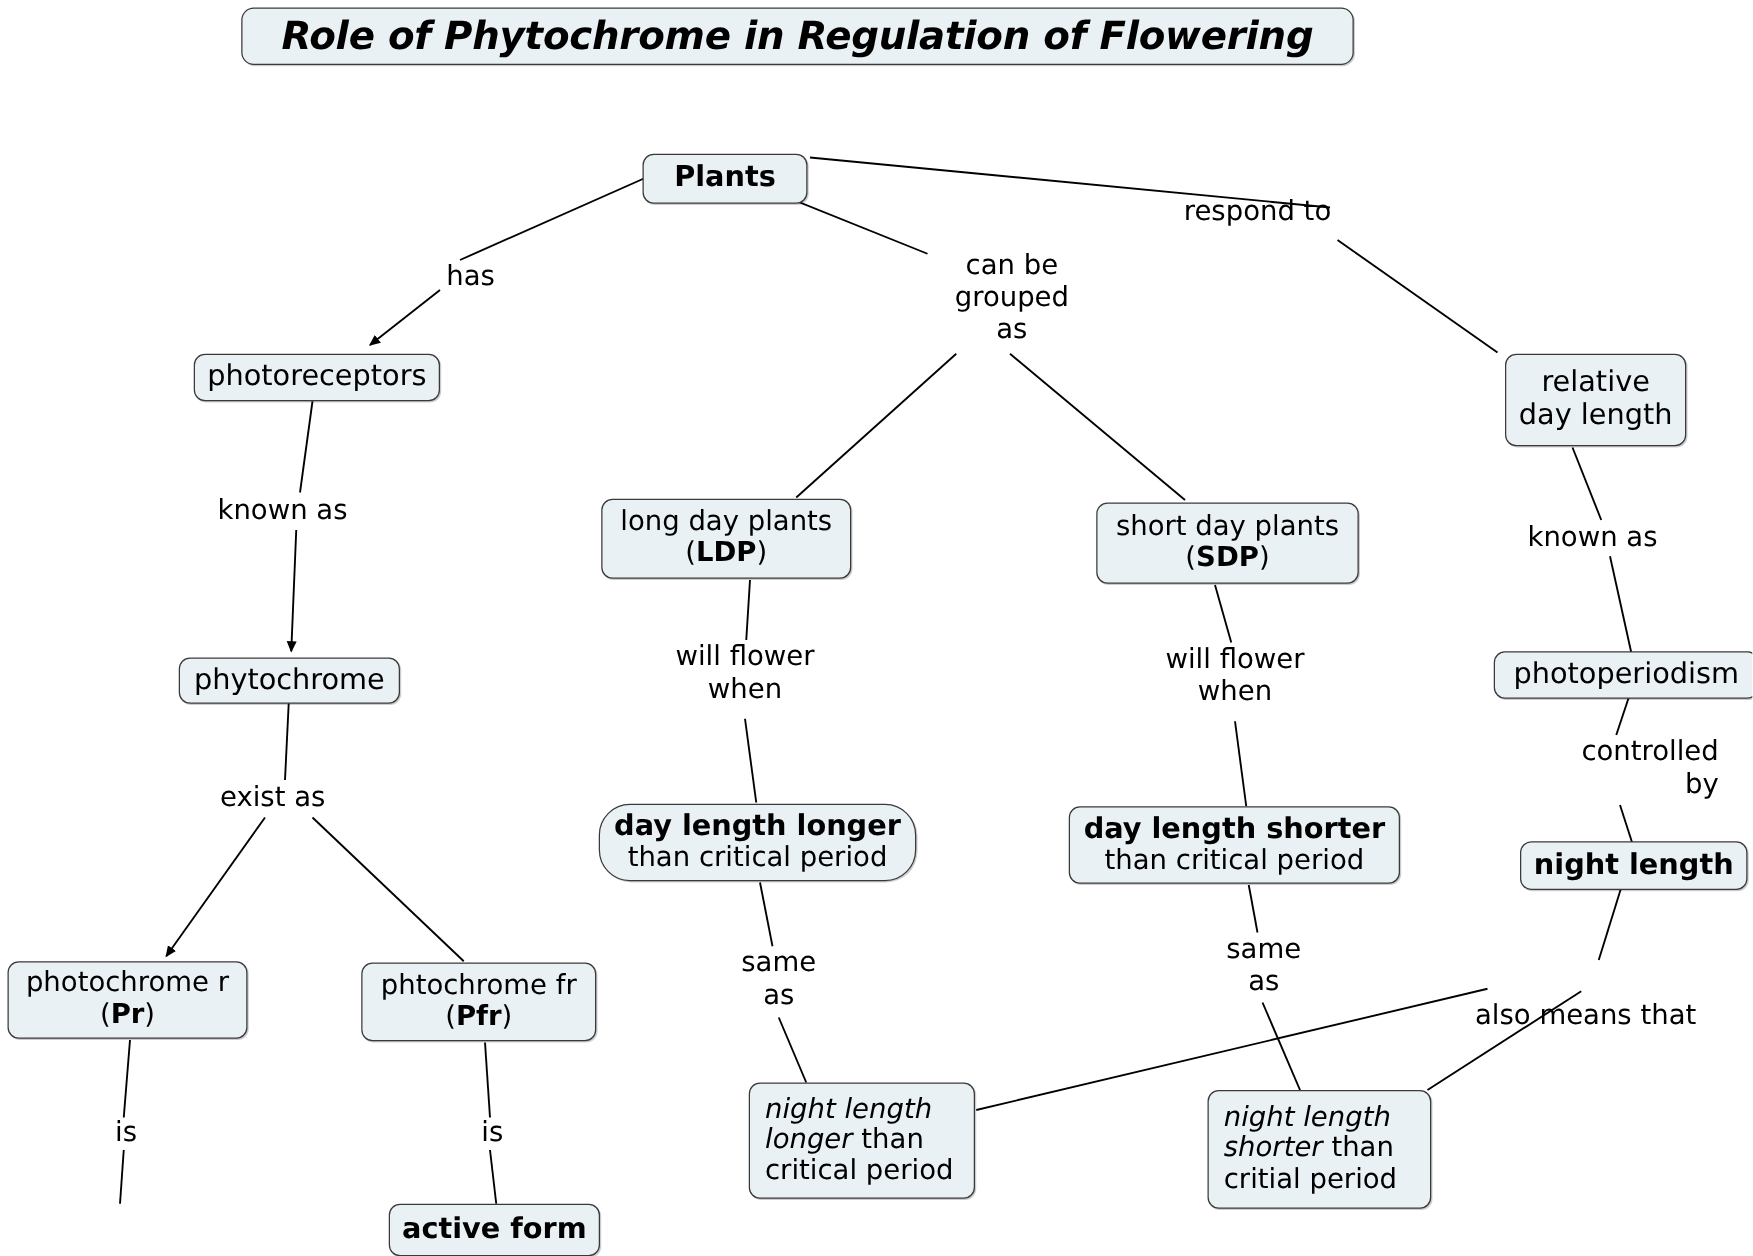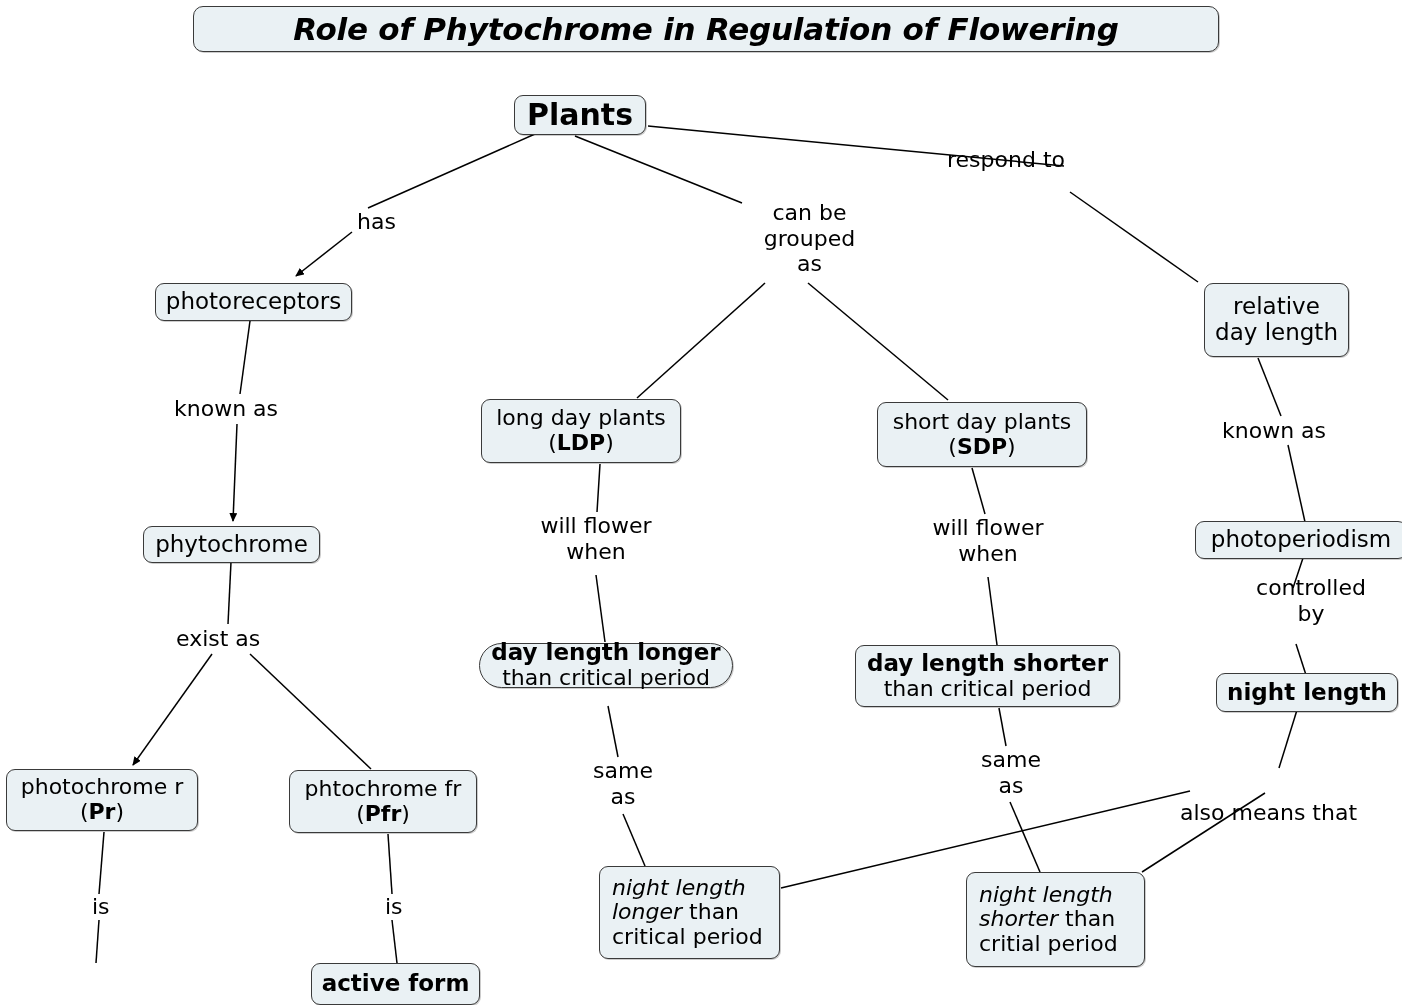--- a/index.html
+++ b/index.html
@@ -41,22 +41,23 @@
   }
   .node .ln { display: block; }
   .title-node {
     font-size: 31px;
     font-weight: bold;
     font-style: italic;
     letter-spacing: -0.2px;
     border-radius: 10px;
   }
   .root-node {
-    font-size: 30px;
+    font-size: 23px;
     font-weight: bold;
+    margin-top: 28px;
   }
   .plain-node { font-size: 23px; font-weight: normal; }
   .bold-node  { font-size: 23px; font-weight: bold; }
   .mix-node   { font-size: 22px; font-weight: normal; }
   .mix-node .b { font-weight: bold; }
   .emph-node  { font-size: 22px; }
   .emph-node .i { font-style: italic; }
   .strong-line { font-weight: bold; font-size: 23px; }
   .normal-line { font-weight: normal; font-size: 22px; }
 
@@ -130,21 +131,21 @@
     <line x1="1288" y1="445" x2="1305" y2="522" stroke="#000000" stroke-width="1.5"></line>
 
     <line x1="1303" y1="558" x2="1293" y2="588" stroke="#000000" stroke-width="1.5"></line>
     <line x1="1296" y1="644" x2="1306" y2="675" stroke="#000000" stroke-width="1.5"></line>
 
     <line x1="1297" y1="710" x2="1279" y2="768" stroke="#000000" stroke-width="1.5"></line>
     <line x1="1190" y1="791" x2="781" y2="888" stroke="#000000" stroke-width="1.5"></line>
     <line x1="1265" y1="793" x2="1142" y2="872" stroke="#000000" stroke-width="1.5"></line>
   </svg>
 
-  <div class="node title-node" style="left:193px; top:6px; width:1026px; height:46px;">
+  <div class="node title-node" style="left:193px; top:6px; width:890px; height:46px;">
     <span class="ln">Role of Phytochrome in Regulation of Flowering</span>
   </div>
 
   <div class="node root-node" style="left:514px; top:95px; width:132px; height:40px;">
     <span class="ln">Plants</span>
   </div>
 
   <div class="node plain-node" style="left:155px; top:283px; width:197px; height:38px;">
     <span class="ln">photoreceptors</span>
   </div>
@@ -171,21 +172,21 @@
   <div class="node mix-node" style="left:481px; top:399px; width:200px; height:64px;">
     <span class="ln">long day plants</span>
     <span class="ln"><span>(</span><span class="b">LDP</span><span>)</span></span>
   </div>
 
   <div class="node mix-node" style="left:877px; top:402px; width:210px; height:65px;">
     <span class="ln">short day plants</span>
     <span class="ln"><span>(</span><span class="b">SDP</span><span>)</span></span>
   </div>
 
-  <div class="node" style="left:479px; top:643px; width:254px; height:45px;border-radius:25px;">
+  <div class="node" style="left:479px; top:643px; width:254px; height:62px;border-radius:25px;">
     <span class="ln strong-line">day length longer</span>
     <span class="ln normal-line">than critical period</span>
   </div>
 
   <div class="node" style="left:855px; top:645px; width:265px; height:62px;">
     <span class="ln strong-line">day length shorter</span>
     <span class="ln normal-line">than critical period</span>
   </div>
 
   <div class="node emph-node" style="left:599px; top:866px; width:181px; height:93px; align-items:flex-start; padding-left:12px;">
@@ -216,21 +217,21 @@
   <div class="elabel" style="left:357px; top:209px;">
     <span>has</span>
   </div>
 
   <div class="elabel" style="left:762px; top:200px; width:95px; text-align:center;">
     <span class="ln">can be</span><br>
     <span class="ln">grouped</span><br>
     <span class="ln">as</span>
   </div>
 
-  <div class="elabel" style="left:947px; top:147px;">
+  <div class="elabel" style="left:947px; top:157px;">
     <span>respond to</span>
   </div>
 
   <div class="elabel" style="left:174px; top:396px;">
     <span>known as</span>
   </div>
 
   <div class="elabel" style="left:176px; top:626px;">
     <span>exist as</span>
   </div>
@@ -260,21 +261,21 @@
 
   <div class="elabel" style="left:980px; top:747px; width:62px; text-align:center;">
     <span class="ln">same</span><br>
     <span class="ln">as</span>
   </div>
 
   <div class="elabel" style="left:1222px; top:418px;">
     <span>known as</span>
   </div>
 
-  <div class="elabel" style="left:1247px; top:575px; width:128px; text-align:center;">
+  <div class="elabel" style="left:1247px; top:589px; width:128px; text-align:right;">
     <span class="ln">controlled</span><br>
     <span class="ln">by</span>
   </div>
 
   <div class="elabel" style="left:1180px; top:800px;">
     <span>also means that</span>
   </div>
 
 </div>
 

